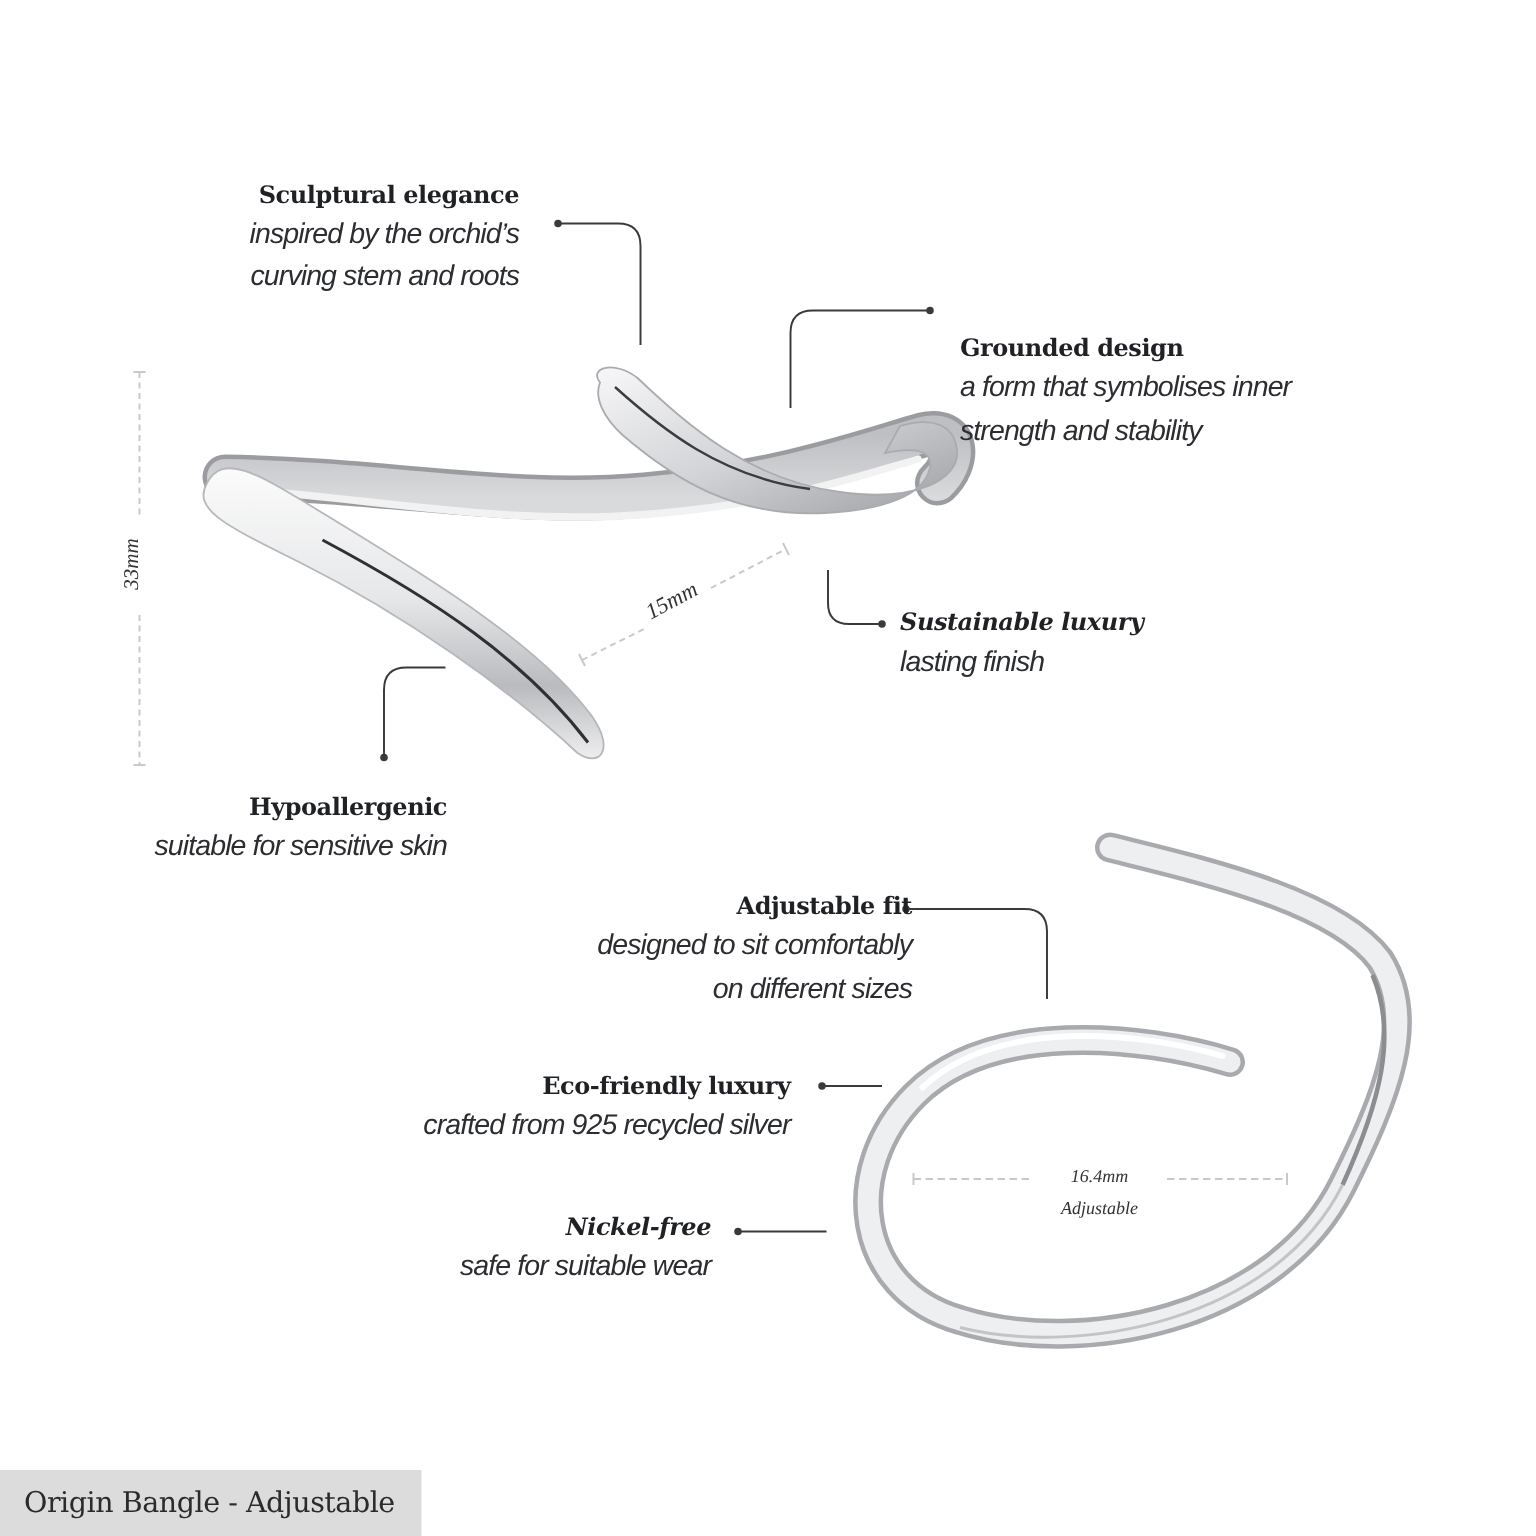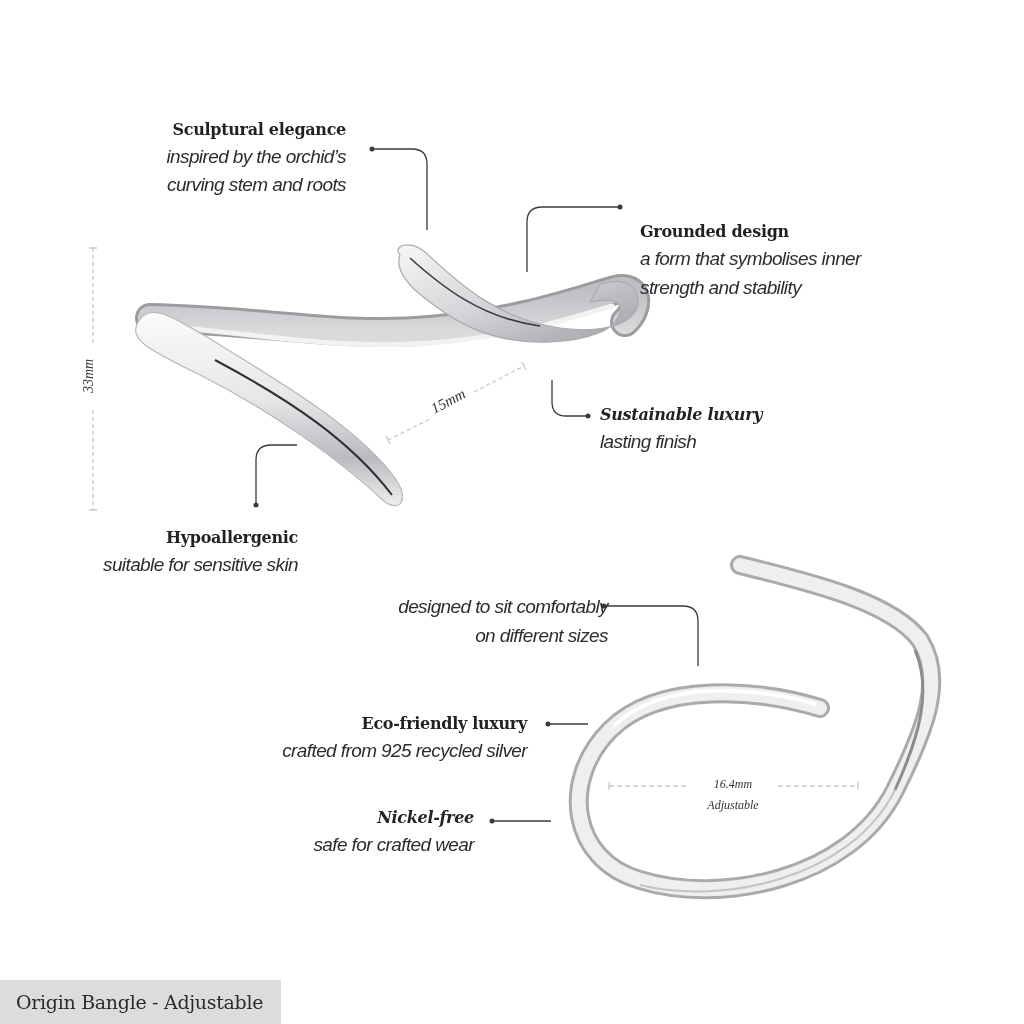--- a/index.html
+++ b/index.html
@@ -124,27 +124,28 @@
   <div class="t it">Sustainable luxury</div>
   <div class="d">lasting finish</div>
 </div>
 
 <div class="feat right" style="right:726px; top:526px;">
   <div class="t">Hypoallergenic</div>
   <div class="d">suitable for sensitive skin</div>
 </div>
 
 <div class="feat right" style="right:416px; top:592px;">
+  <div class="t">Adjustable fit</div>
   <div class="d">designed to sit comfortably</div>
   <div class="d">on different sizes</div>
 </div>
 
 <div class="feat right" style="right:497px; top:712px;">
   <div class="t">Eco-friendly luxury</div>
   <div class="d">crafted from 925 recycled silver</div>
 </div>
 
 <div class="feat right" style="right:550px; top:806px;">
   <div class="t it">Nickel-free</div>
-  <div class="d">safe for crafted wear</div>
+  <div class="d">safe for suitable wear</div>
 </div>
 
 <div class="caption">Origin Bangle - Adjustable</div>
 
 </body></html>

